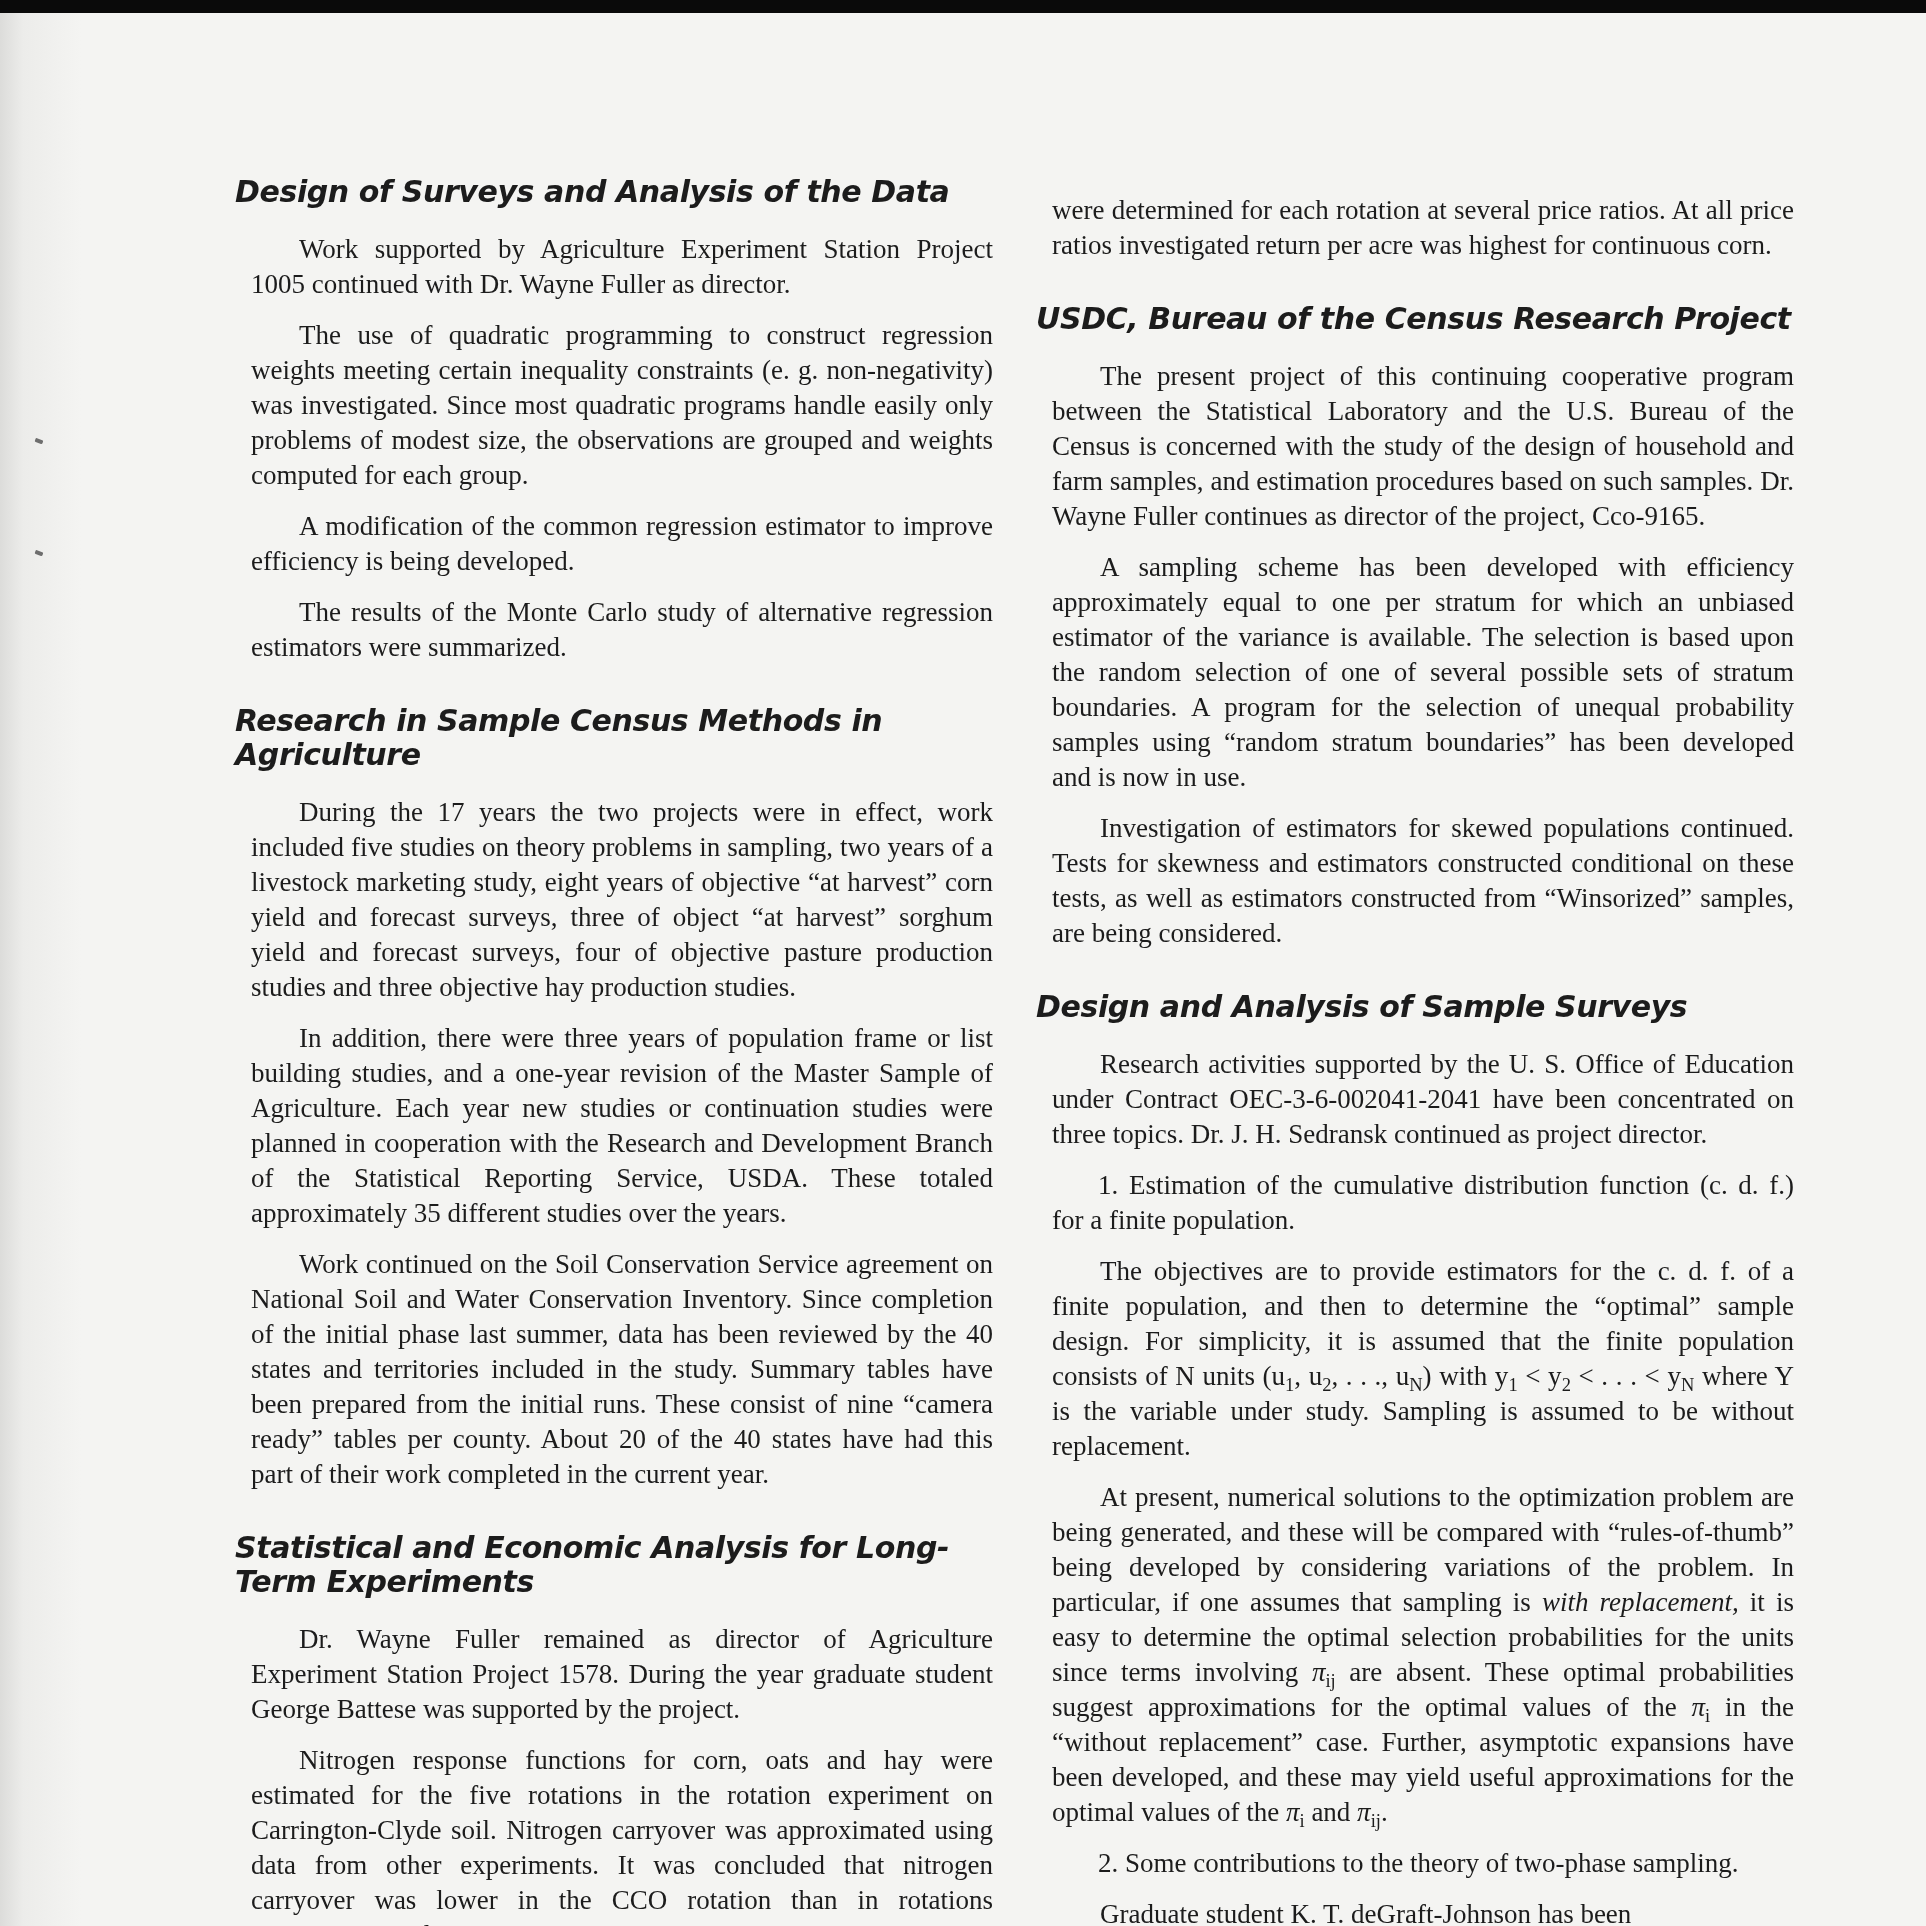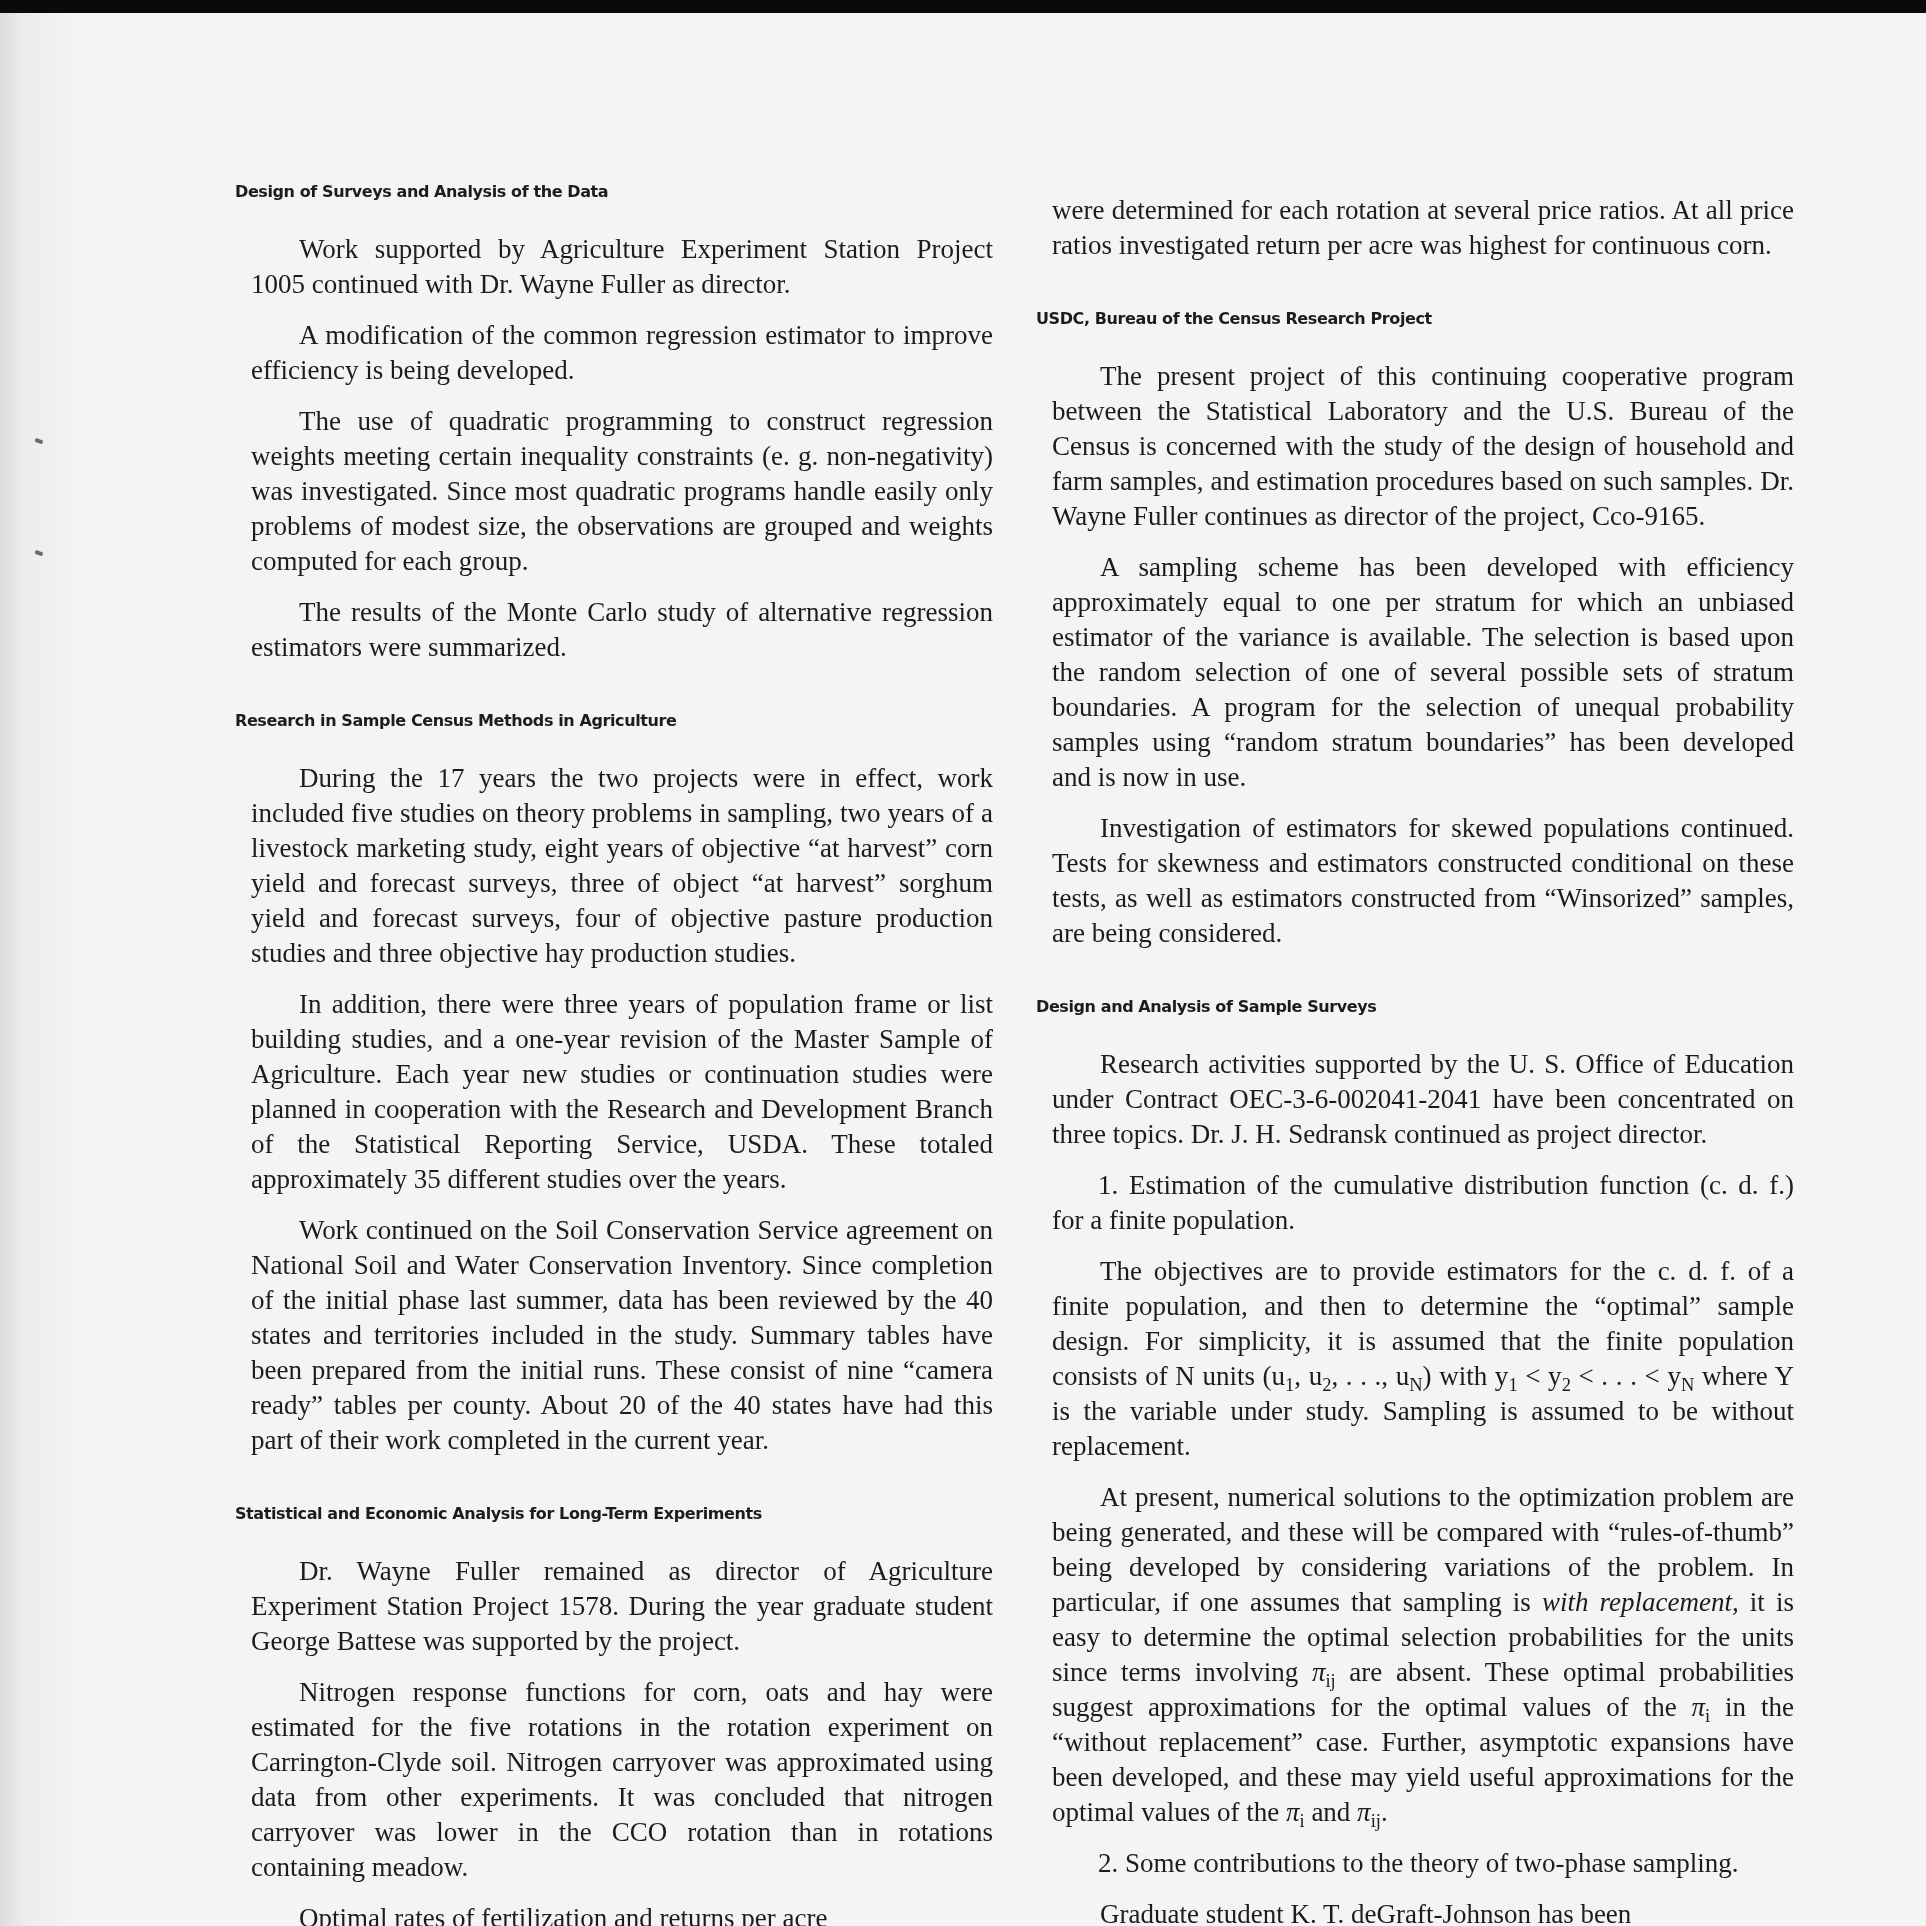--- a/index.html
+++ b/index.html
@@ -26,25 +26,26 @@
   .column {
     position: absolute; top: 175px; width: 774px;
     font-size: 27px; line-height: 35px;
     text-align: justify;
   }
   .col-left { left: 235px; }
   .col-right { left: 1036px; top: 177px; }
   .heading {
     font-family: "DejaVu Sans", "Liberation Sans", sans-serif;
     font-weight: bold;
-    font-size: 16px;
+    font-size: 30px;
     line-height: 34px;
     letter-spacing: -0.4px;
     text-align: left;
     margin: 0 0 23px 0;
+    font-style: italic;
   }
   .section { margin-bottom: 39px; }
   .para {
     margin: 16px;
     text-indent: 48px;
   }
   .para.item { text-indent: 46px; }
   .para.flush { text-indent: 0; }
   .math { font-style: italic; }
   sub { font-size: 18.5px; line-height: 0; }
@@ -55,22 +56,22 @@
 <div class="top-bar"></div>
 <div class="left-edge"></div>
 <div class="binding-mark" style="left:35px;top:439px;"></div>
 <div class="binding-mark" style="left:35px;top:551px;"></div>
 
 <div class="column col-left">
 
   <div class="section">
     <h2 class="heading">Design of Surveys and Analysis of the Data</h2>
     <p class="para">Work supported by Agriculture Experiment Station Project 1005 continued with Dr. Wayne Fuller as director.</p>
+    <p class="para">The use of quadratic programming to construct regression weights meeting certain inequality constraints (e. g. non-negativity) was investigated. Since most quadratic programs handle easily only problems of modest size, the observations are grouped and weights computed for each group.</p>
     <p class="para">A modification of the common regression estimator to improve efficiency is being developed.</p>
-    <p class="para">The use of quadratic programming to construct regression weights meeting certain inequality constraints (e. g. non-negativity) was investigated. Since most quadratic programs handle easily only problems of modest size, the observations are grouped and weights computed for each group.</p>
     <p class="para">The results of the Monte Carlo study of alternative regression estimators were summarized.</p>
   </div>
 
   <div class="section">
     <h2 class="heading">Research in Sample Census Methods in Agriculture</h2>
     <p class="para">During the 17 years the two projects were in effect, work included five studies on theory problems in sampling, two years of a livestock marketing study, eight years of objective “at harvest” corn yield and forecast surveys, three of object “at harvest” sorghum yield and forecast surveys, four of objective pasture production studies and three objective hay production studies.</p>
     <p class="para">In addition, there were three years of population frame or list building studies, and a one-year revision of the Master Sample of Agriculture. Each year new studies or continuation studies were planned in cooperation with the Research and Development Branch of the Statistical Reporting Service, USDA. These totaled approximately 35 different studies over the years.</p>
     <p class="para">Work continued on the Soil Conservation Service agreement on National Soil and Water Conservation Inventory. Since completion of the initial phase last summer, data has been reviewed by the 40 states and territories included in the study. Summary tables have been prepared from the initial runs. These consist of nine “camera ready” tables per county. About 20 of the 40 states have had this part of their work completed in the current year.</p>
   </div>
 

